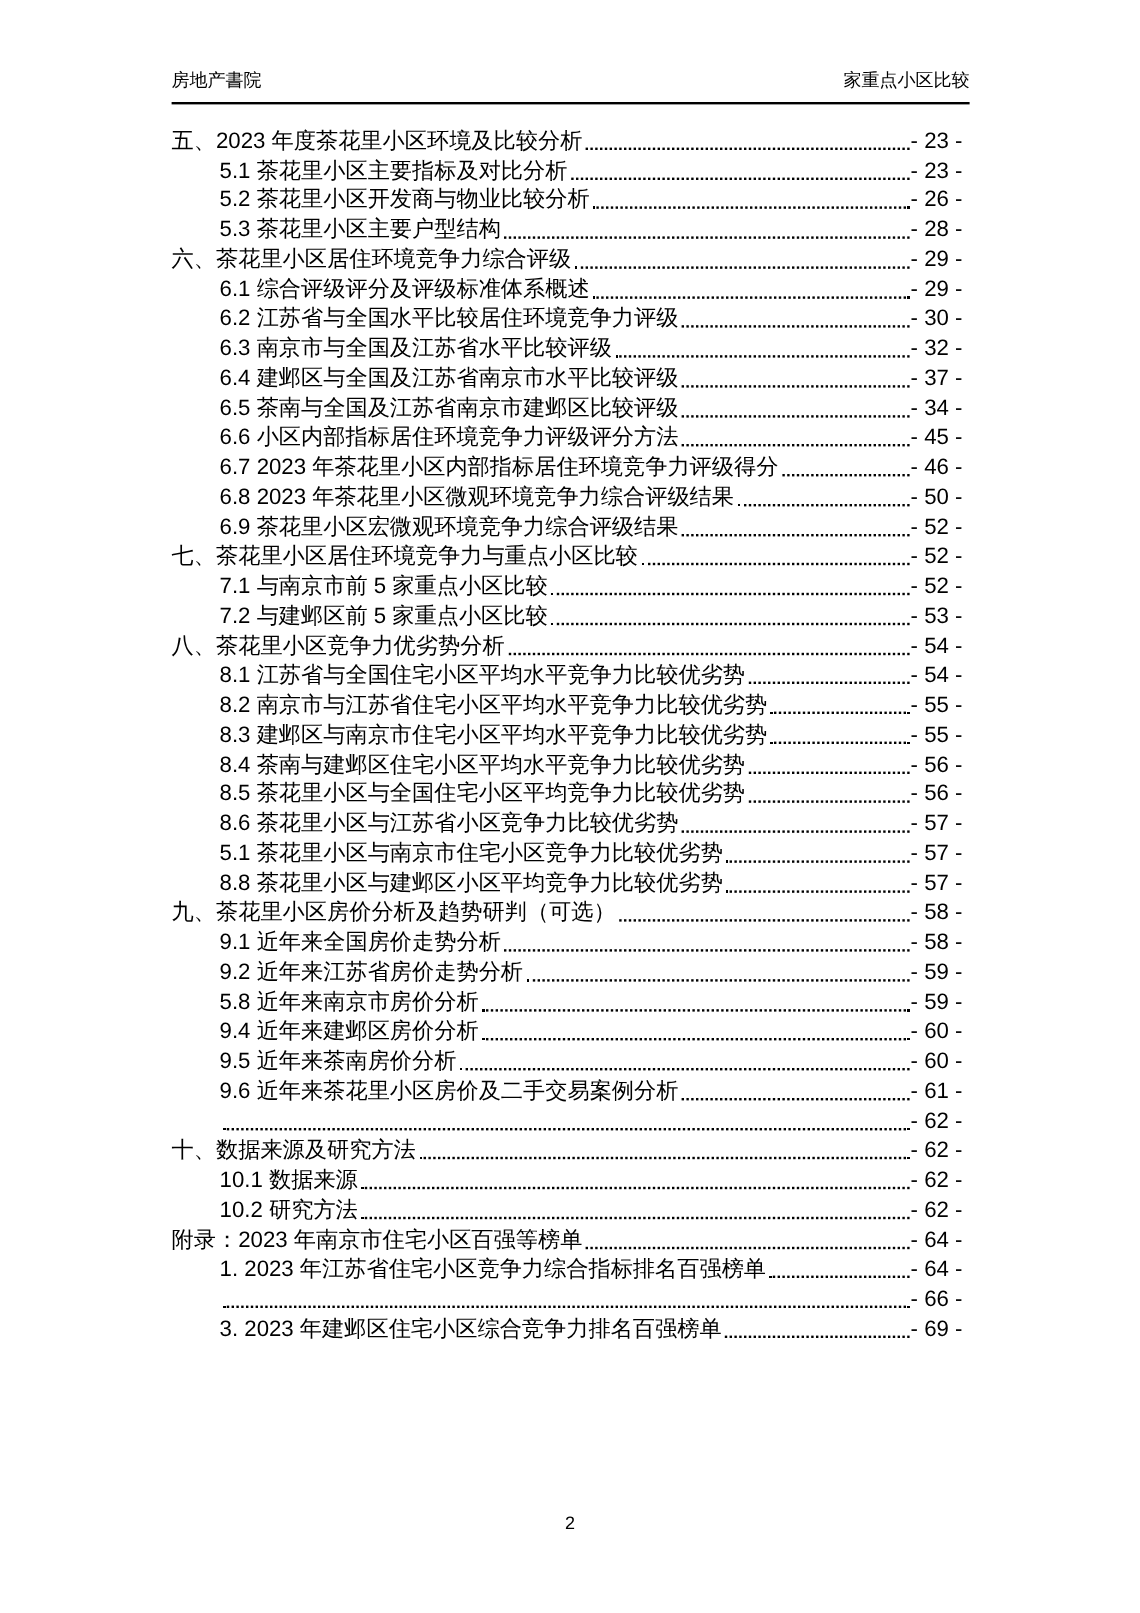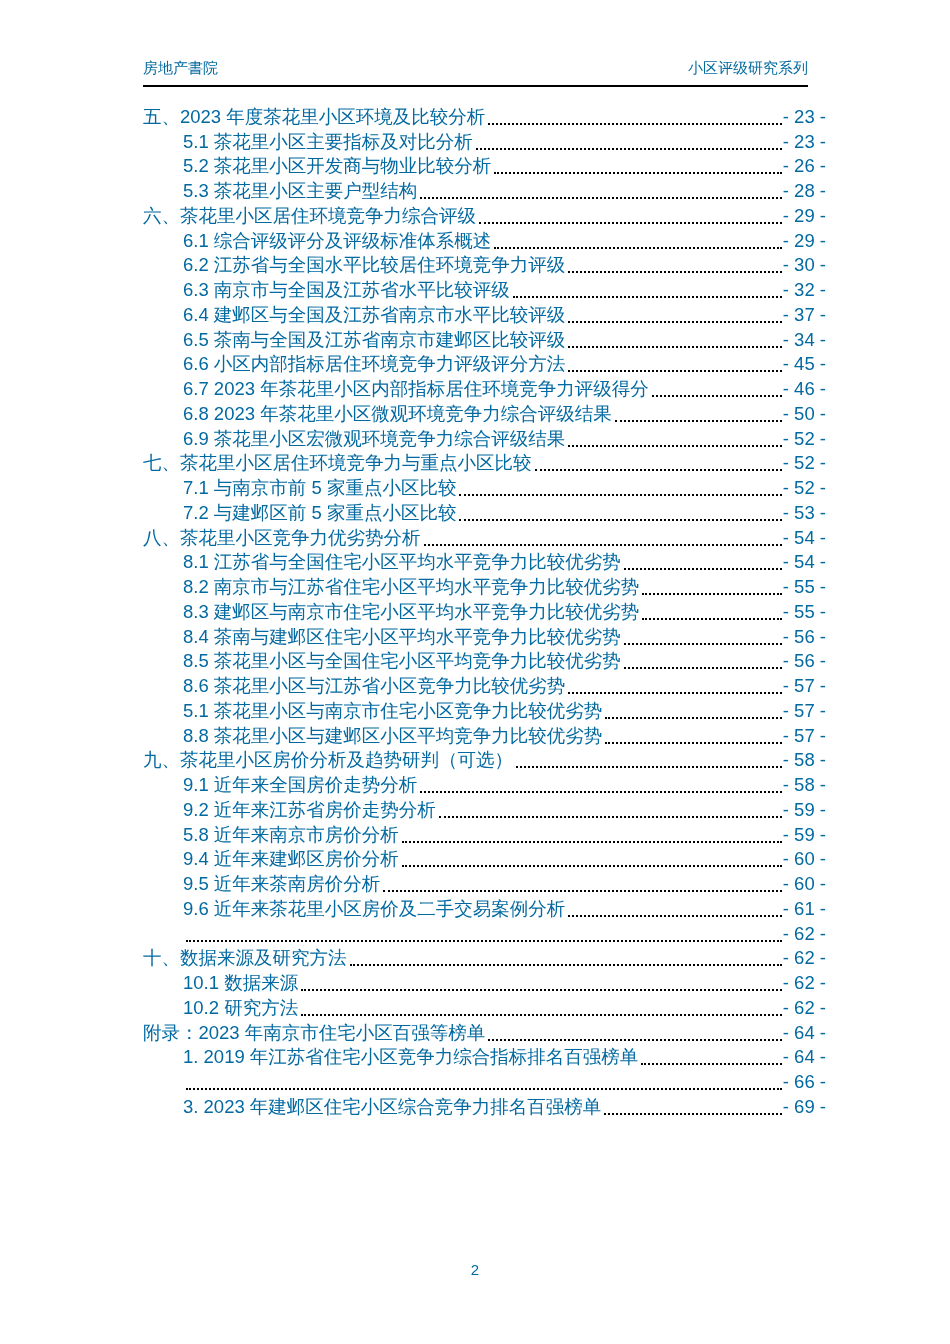--- a/index.html
+++ b/index.html
@@ -5,21 +5,21 @@
   html, body {
     margin: 0;
     padding: 0;
     background: #ffffff;
   }
   .page {
     position: relative;
     width: 950px;
     height: 1344px;
     background: #ffffff;
-    color: #0369a1;
+    color: #000000;
     font-family: "Liberation Sans", sans-serif;
     overflow: hidden;
   }
   
   .header {
     position: absolute;
     left: 143px;
     right: 142px;
     top: 58px;
     display: flex;
@@ -27,21 +27,21 @@
     align-items: flex-end;
     font-size: 15px;
     line-height: 20px;
     padding-bottom: 7px;
     border-bottom: 2.5px solid #000000;
   }
   
   .toc {
     position: absolute;
     left: 143px;
-    right: 124px;
+    right: 148px;
     top: 104px;
   }
   .toc-row {
     display: flex;
     align-items: flex-end;
     height: 24.76px;
     font-size: 18.5px;
     line-height: 24px;
     white-space: nowrap;
   }
@@ -64,21 +64,21 @@
     font-size: 15px;
   }
 </style>
 </head>
 <body>
 
 <div class="page">
 
   <div class="header">
     <span>房地产書院</span>
-    <span>小区评级研究系列</span>
+    <span>家重点小区比较</span>
   </div>
 
   <div class="toc">
       <div class="toc-row level-0">
         <span class="label">五、2023 年度茶花里小区环境及比较分析</span>
         <span class="dots"></span>
         <span class="pageno">- 23 -</span>
       </div>
       <div class="toc-row level-1">
         <span class="label">5.1 茶花里小区主要指标及对比分析</span>
@@ -258,21 +258,21 @@
         <span class="label">10.2 研究方法</span>
         <span class="dots"></span>
         <span class="pageno">- 62 -</span>
       </div>
       <div class="toc-row level-0">
         <span class="label">附录：2023 年南京市住宅小区百强等榜单</span>
         <span class="dots"></span>
         <span class="pageno">- 64 -</span>
       </div>
       <div class="toc-row level-1">
-        <span class="label">1. 2019 年江苏省住宅小区竞争力综合指标排名百强榜单</span>
+        <span class="label">1. 2023 年江苏省住宅小区竞争力综合指标排名百强榜单</span>
         <span class="dots"></span>
         <span class="pageno">- 64 -</span>
       </div>
       <div class="toc-row level-1">
         <span class="dots"></span>
         <span class="pageno">- 66 -</span>
       </div>
       <div class="toc-row level-1">
         <span class="label">3. 2023 年建邺区住宅小区综合竞争力排名百强榜单</span>
         <span class="dots"></span>

